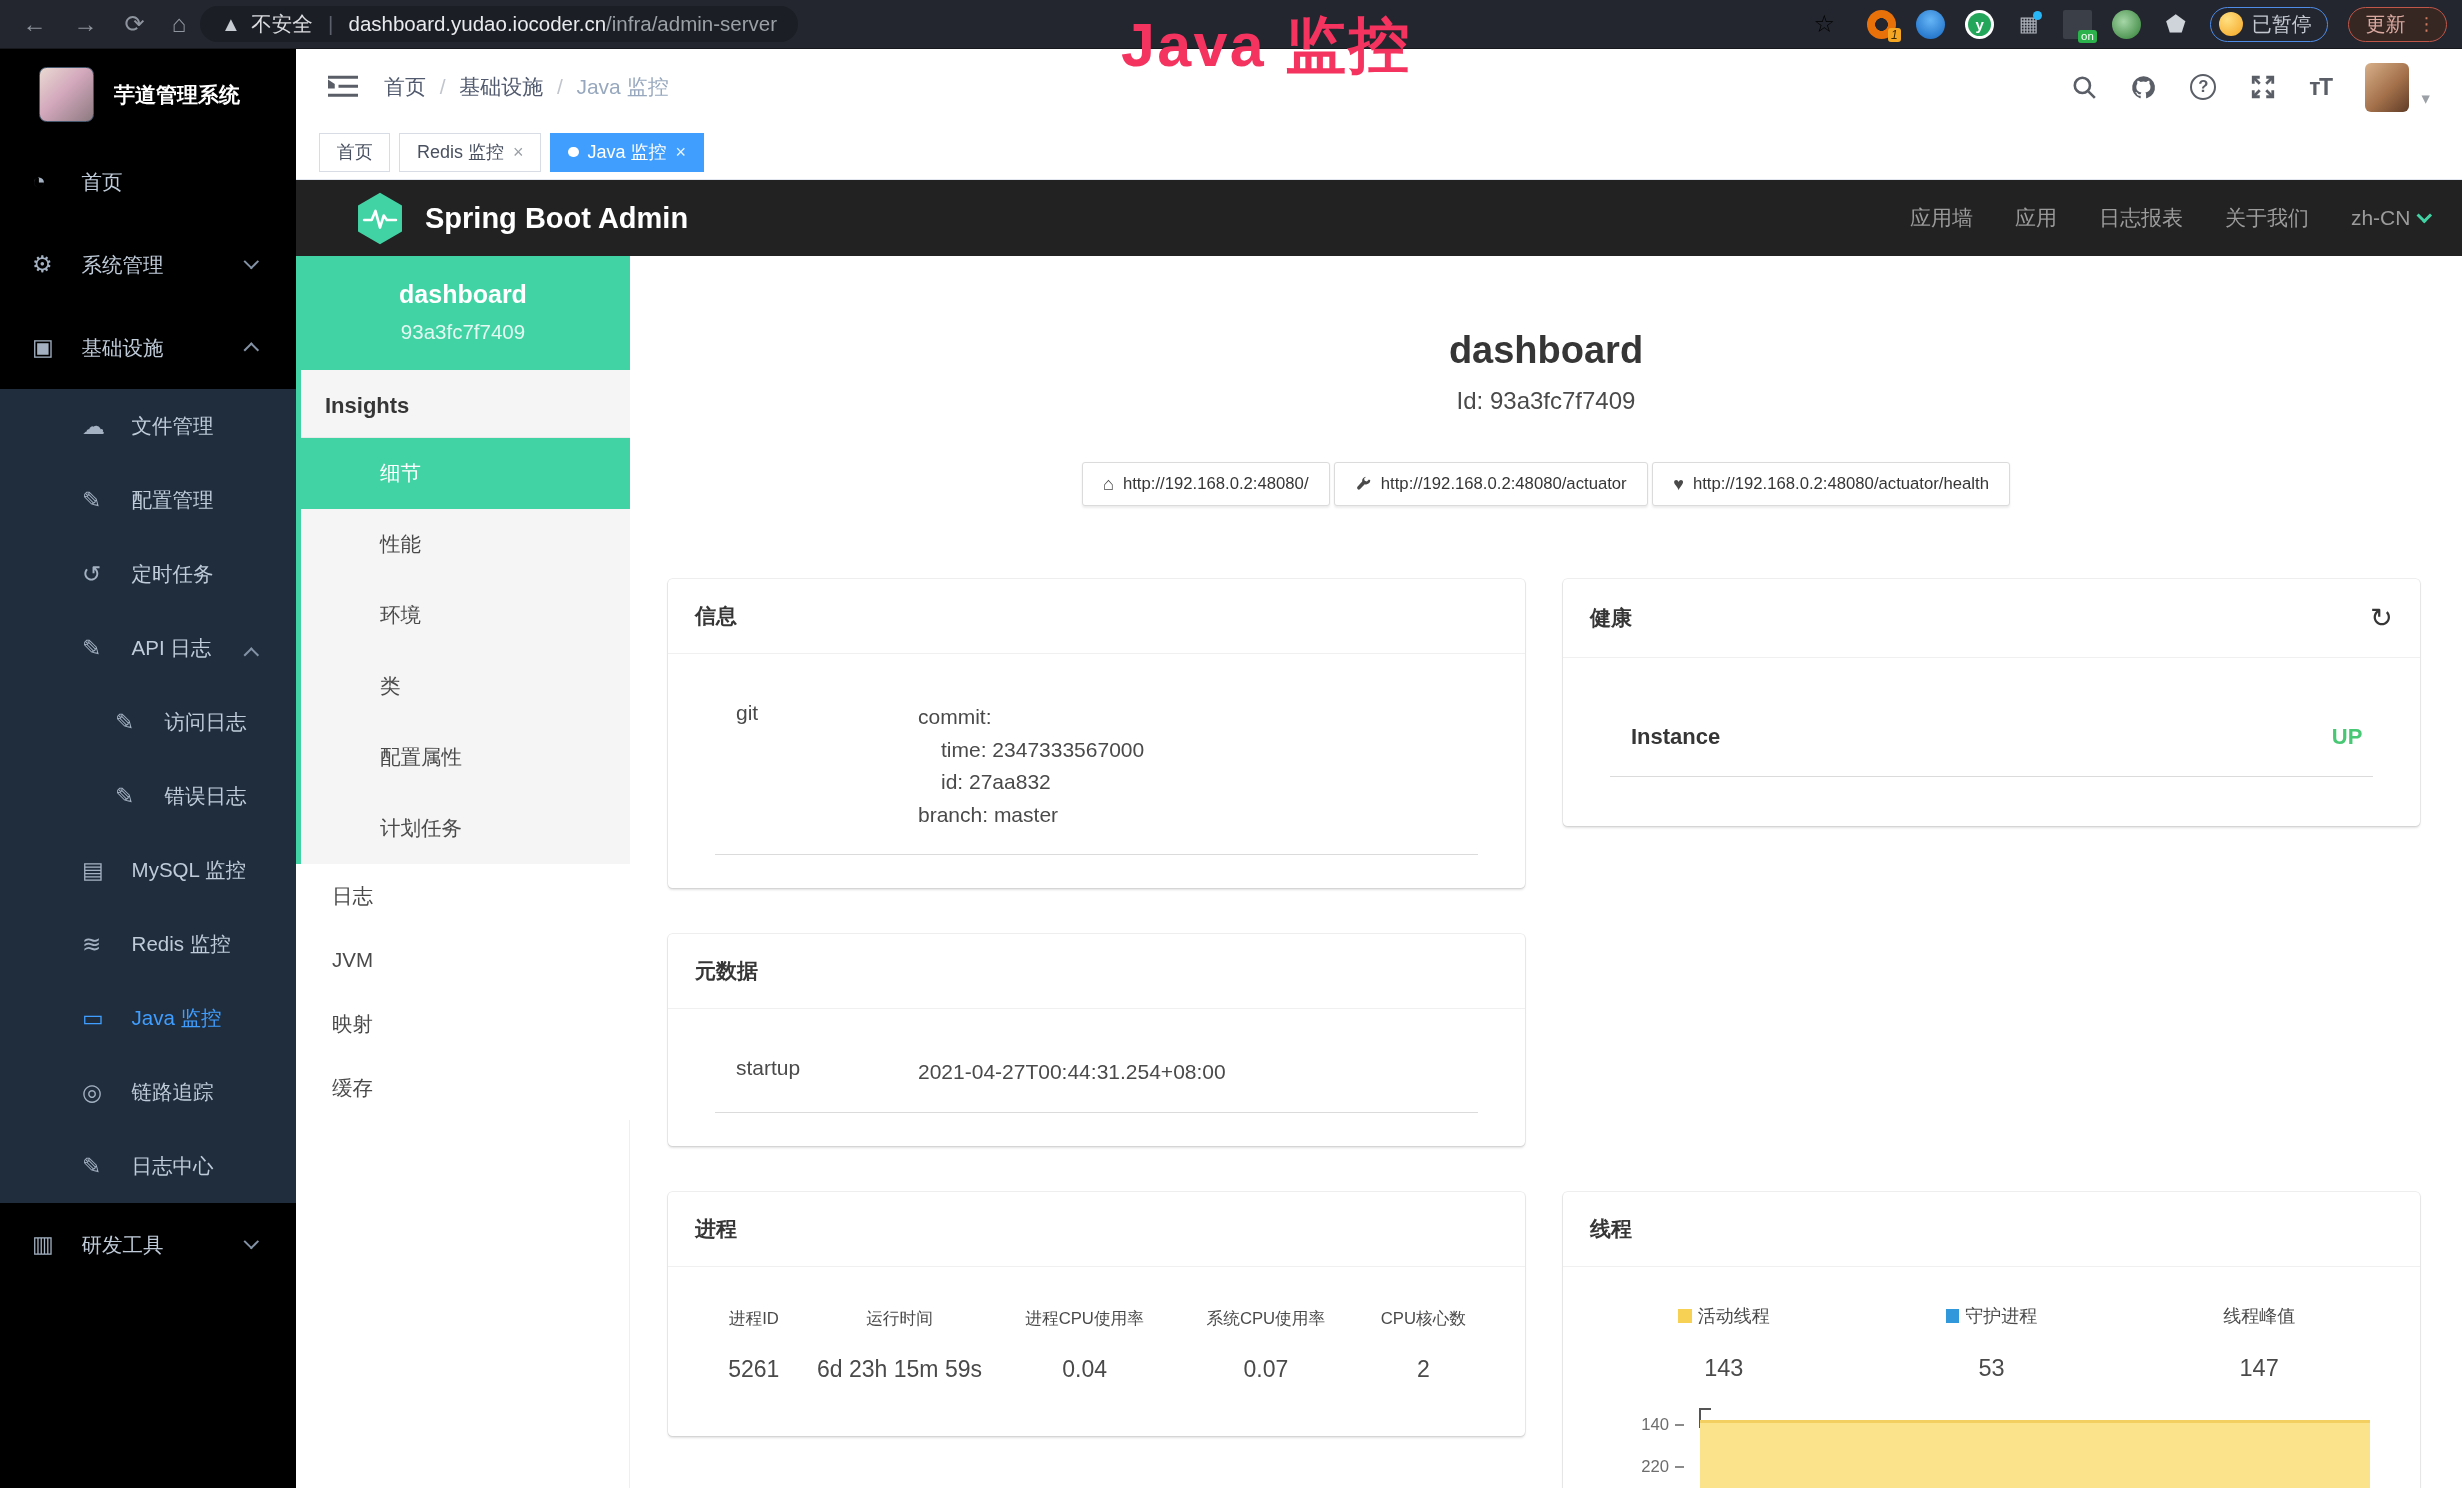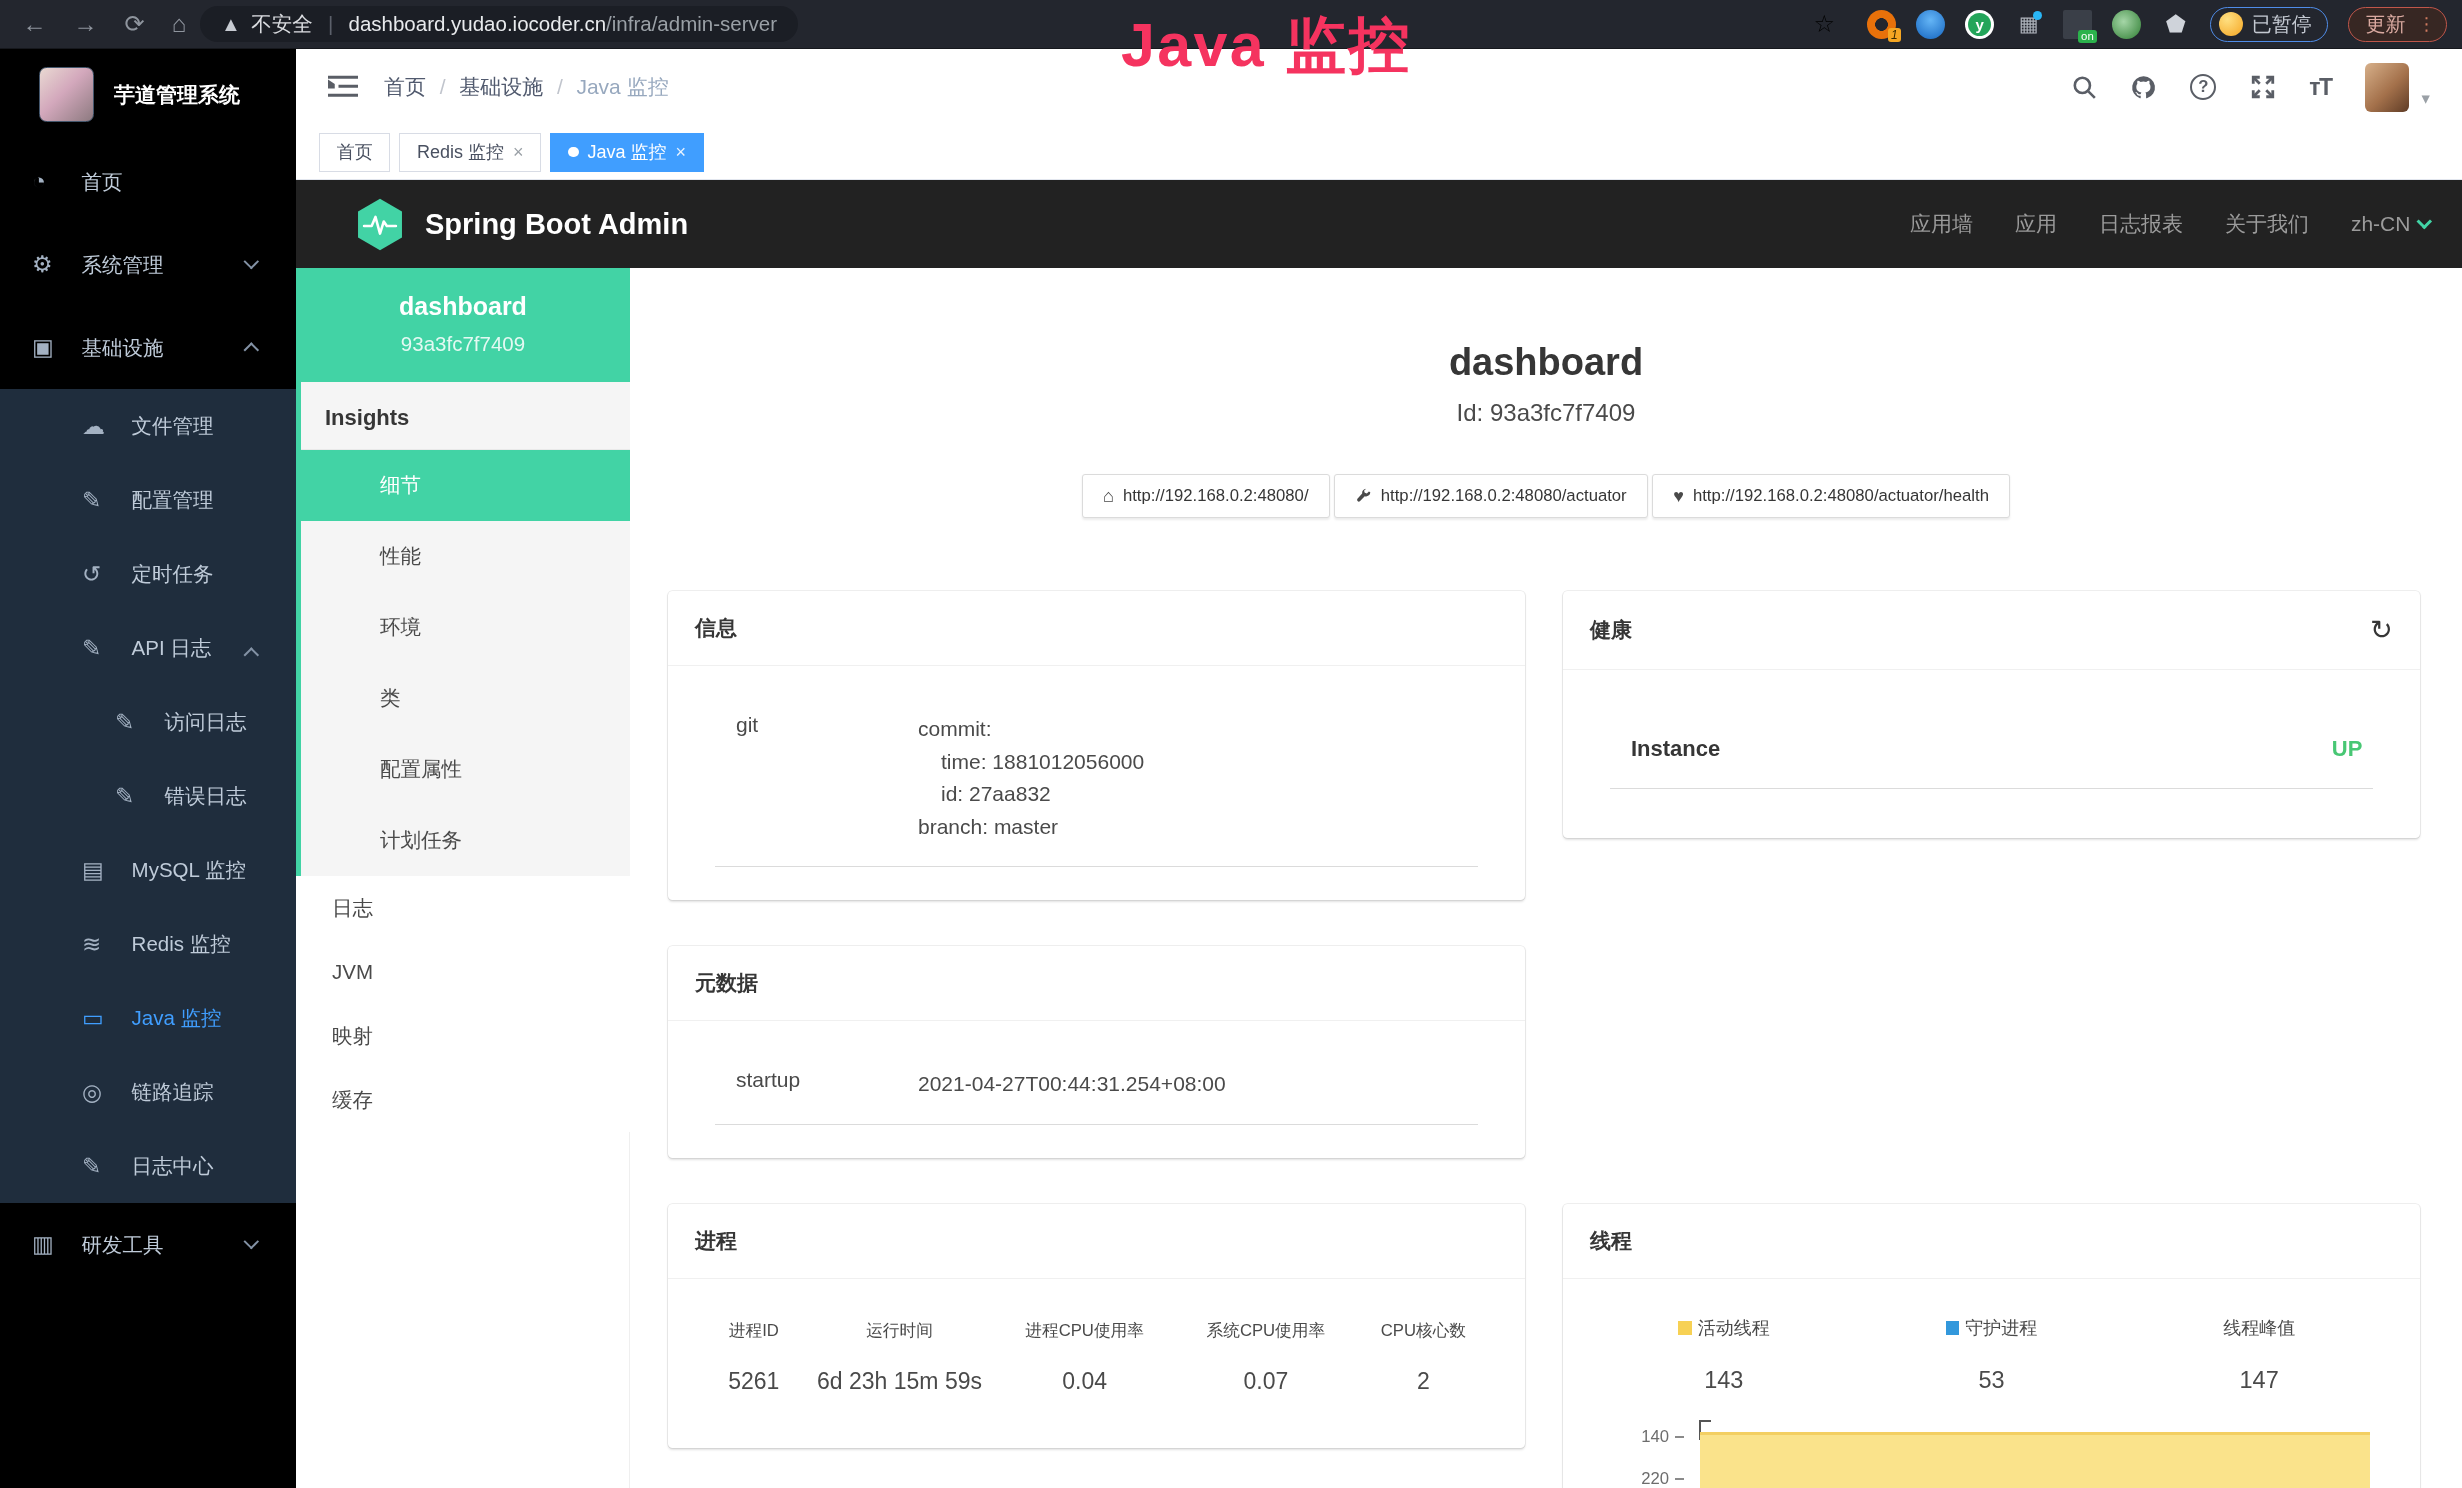--- a/index.html
+++ b/index.html
@@ -96,21 +96,21 @@
     background:#fff; border-bottom:0.8px solid #e2e6ee; }
   .tab { height:39px; display:flex; align-items:center; gap:9px; padding:0 16.7px;
     border:0.8px solid #d8dce5; background:#fff; color:#495060; font-size:18px; cursor:pointer; }
   .tab .x { font-size:18px; color:#9aa0a6; }
   .tab.active { background:#409eff; border-color:#409eff; color:#fff; }
   .tab.active .x { color:#e8f3ff; }
   .dot { width:10.6px; height:10.6px; border-radius:50%; background:#fff; }
 
   
   .sba { flex:1; display:flex; flex-direction:column; min-height:0; }
-  .sba-nav { height:88px; background:#222; display:flex; align-items:center;
+  .sba-nav { height:76px; background:#222; display:flex; align-items:center;
     padding:0 32px 0 59px; flex:none; }
   .hex { width:50px; height:55px; }
   .sba-brand { color:#fff; font-size:29px; font-weight:700; margin-left:20px; }
   .sba-links { margin-left:auto; display:flex; align-items:center; gap:42px;
     color:#9b9b9b; font-size:21px; }
   .sba-links .locale { display:flex; align-items:center; gap:9px; }
   .g-caret { width:10.6px; height:10.6px; border-right:3px solid #42d3a5;
     border-bottom:3px solid #42d3a5; transform:rotate(45deg); margin-top:-6px; }
 
   .sba-body { flex:1; display:flex; min-height:0; }
@@ -435,21 +435,21 @@
 
               <div class="card" style="grid-column:1; grid-row:1;">
                 <div class="card-head">
                   <span class="card-title">信息</span>
                 </div>
                 <div class="card-body">
                   <div class="kv-row">
                     <span class="kv-label">git</span>
                     <span class="kv-val">
                       <div>commit:</div>
-                      <div class="ind">time: 1881012056000</div>
+                      <div class="ind">time: 2347333567000</div>
                       <div class="ind">id: 27aa832</div>
                       <div>branch: master</div>
                     </span>
                   </div>
                 </div>
               </div>
 
               <div class="card" style="grid-column:2; grid-row:1;">
                 <div class="card-head">
                   <span class="card-title">健康</span>

